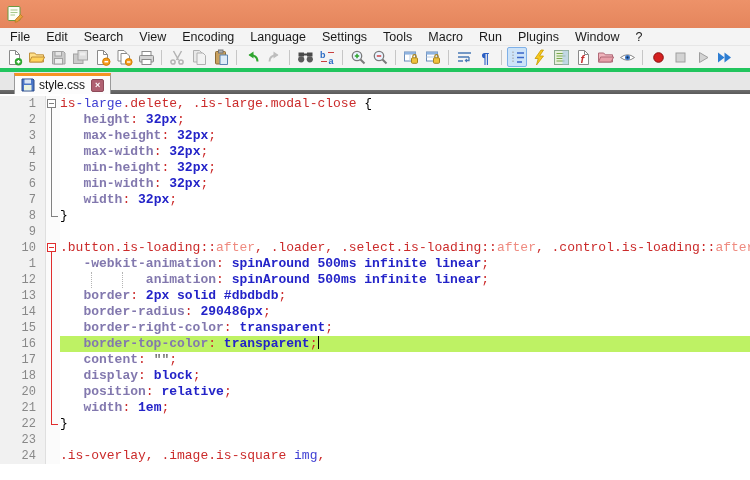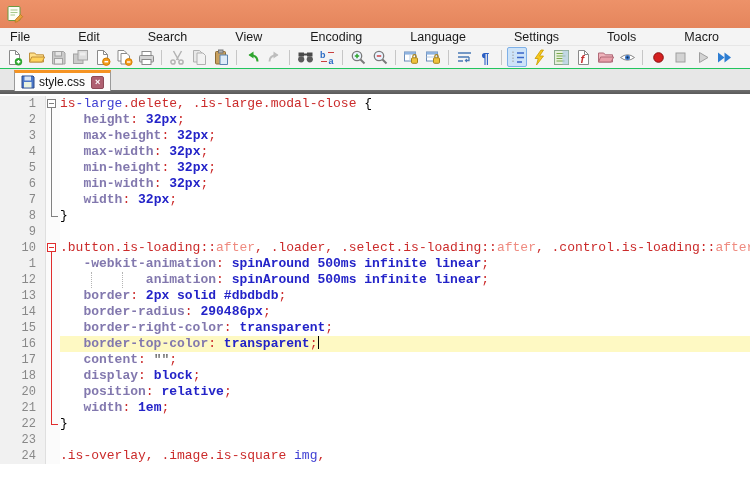--- a/index.html
+++ b/index.html
@@ -7,55 +7,55 @@
               font-family:"Liberation Sans", sans-serif; }
   .window { width:750px; height:480px; display:flex; flex-direction:column; }
 
   
   .titlebar { height:28px; background:linear-gradient(#ED9269,#E5855C);
               display:flex; align-items:center; padding-left:5px; flex:0 0 28px; }
   .app-icon { width:20px; height:20px; display:inline-flex; }
 
   
   .menubar { height:18px; flex:0 0 18px; background:#F4F4F4; display:flex; align-items:center;
-             font-size:12.5px; color:#1a1a1a; padding-left:2px; border-bottom:1px solid #E6E6E6;gap:32px; }
+             font-size:12.5px; color:#1a1a1a; padding-left:2px; border-bottom:1px solid #E6E6E6; }
   .mi { padding:1px 8px; cursor:default; }
 
   
   .toolbar { height:22px; flex:0 0 22px; background:#F4F4F4; display:flex; align-items:center;
              padding-left:3px; }
   .tbi { width:20px; height:20px; display:flex; align-items:center; justify-content:center;
          margin:0 1px; border:1px solid transparent; }
   .tbi.selected { background:#CDE3F8; border:1px solid #7EB0E8; border-radius:2px; }
   .tbi.disabled { opacity:.95; }
   .tbsep { width:1px; height:15px; background:#C6C6C6; margin:0 4px; }
 
   
-  .tabbar { height:26px; flex:0 0 26px; background:#E7E7E7; border-top:1px solid #22c55e;
+  .tabbar { height:26px; flex:0 0 26px; background:#E7E7E7; border-top:4px solid #22c55e;
             position:relative; display:flex; align-items:flex-start; }
   .tabstrip { position:absolute; left:0; right:0; bottom:0; height:4px;
               background:linear-gradient(#6E6E6E,#5A5A5A); }
   .tab { margin-left:14px; margin-top:1px; height:21px; background:#FCFCFC;
          border:1px solid #9A9A9A; border-bottom:none; border-top:3px solid #F59322;
          display:flex; align-items:center; padding:0 6px; z-index:2; position:relative;
          font-size:12px; color:#111; }
   .tab-save-icon { display:inline-flex; margin-right:4px; }
   .tab-close { width:13px; height:13px; background:#AF6071; border:1px solid #8E4A58;
                border-radius:2px; color:#fff; font-size:9px; font-weight:bold; line-height:11px;
                text-align:center; margin-left:6px; cursor:default; }
 
   
   .editor { flex:1; background:#fff; font-family:"Liberation Mono", monospace;
             font-size:13px; line-height:16px; overflow:hidden; padding-top:2px; }
   .row { display:flex; height:16px; white-space:pre; }
   .ln { width:46px; flex:0 0 46px; background:#F1F1F1; color:#888; text-align:right;
         padding-right:9px; font-size:12px; border-right:1px solid #DFDFDF; }
   .fold { width:14px; flex:0 0 14px; background:#FBFBFB; position:relative; }
   .code { flex:1; position:relative; color:#000; }
-  .row.cur .code { background:#fef9c3; }
+  .row.cur .code { background:#bef264; }
 
   .fbox { position:absolute; left:1px; top:3px; width:9px; height:9px; background:#fff;
           border:1px solid #808080; }
   .fbox::after { content:""; position:absolute; left:1px; top:3px; width:5px; height:1px;
                  background:#808080; }
   .fbox.red { border-color:#E02D2D; } .fbox.red::after { background:#E02D2D; }
   .ftail { position:absolute; left:5px; top:12px; bottom:0; width:1px; background:#808080; }
   .fline { position:absolute; left:5px; top:0; bottom:0; width:1px; background:#808080; }
   .fendv { position:absolute; left:5px; top:0; width:1px; height:9px; background:#808080; }
   .fendh { position:absolute; left:5px; top:8px; width:7px; height:1px; background:#808080; }

